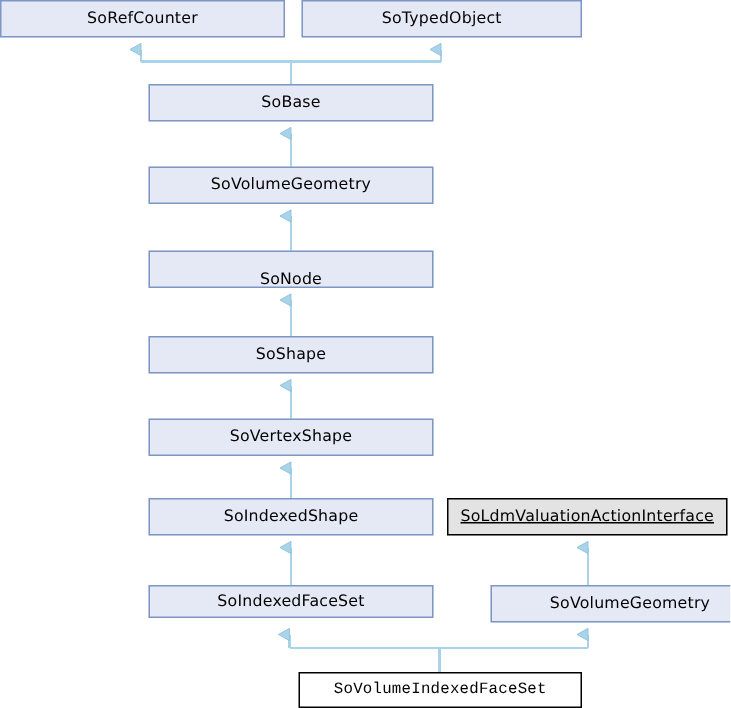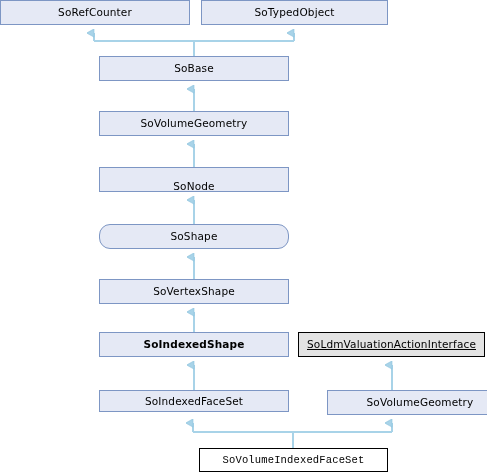--- a/index.html
+++ b/index.html
@@ -104,29 +104,29 @@
   </div>
 
   <div class="node style-base" style="left:99px; top:111px; width:190px; height:25px;">
     <span class="node-label">SoVolumeGeometry</span>
   </div>
 
   <div class="node style-base" style="left:99px; top:167px; width:190px; height:25px;align-items:flex-end;">
     <span class="node-label">SoNode</span>
   </div>
 
-  <div class="node style-base" style="left:99px; top:224px; width:190px; height:25px;border-radius:11px;">
+  <div class="node style-base" style="left:99px; top:224px; width:190px; height:25px;">
     <span class="node-label">SoShape</span>
   </div>
 
   <div class="node style-base" style="left:99px; top:279px; width:190px; height:25px;text-align:center;">
     <span class="node-label">SoVertexShape</span>
   </div>
 
-  <div class="node style-base" style="left:99px; top:332px; width:190px; height:25px;font-weight:bold;">
+  <div class="node style-base" style="left:99px; top:332px; width:190px; height:25px;">
     <span class="node-label">SoIndexedShape</span>
   </div>
 
   <div class="node style-interface" style="left:298px; top:332px; width:187px; height:25px;text-decoration:underline;">
     <span class="node-label">SoLdmValuationActionInterface</span>
   </div>
 
   <div class="node style-base" style="left:99px; top:390px; width:190px; height:22px;">
     <span class="node-label">SoIndexedFaceSet</span>
   </div>

